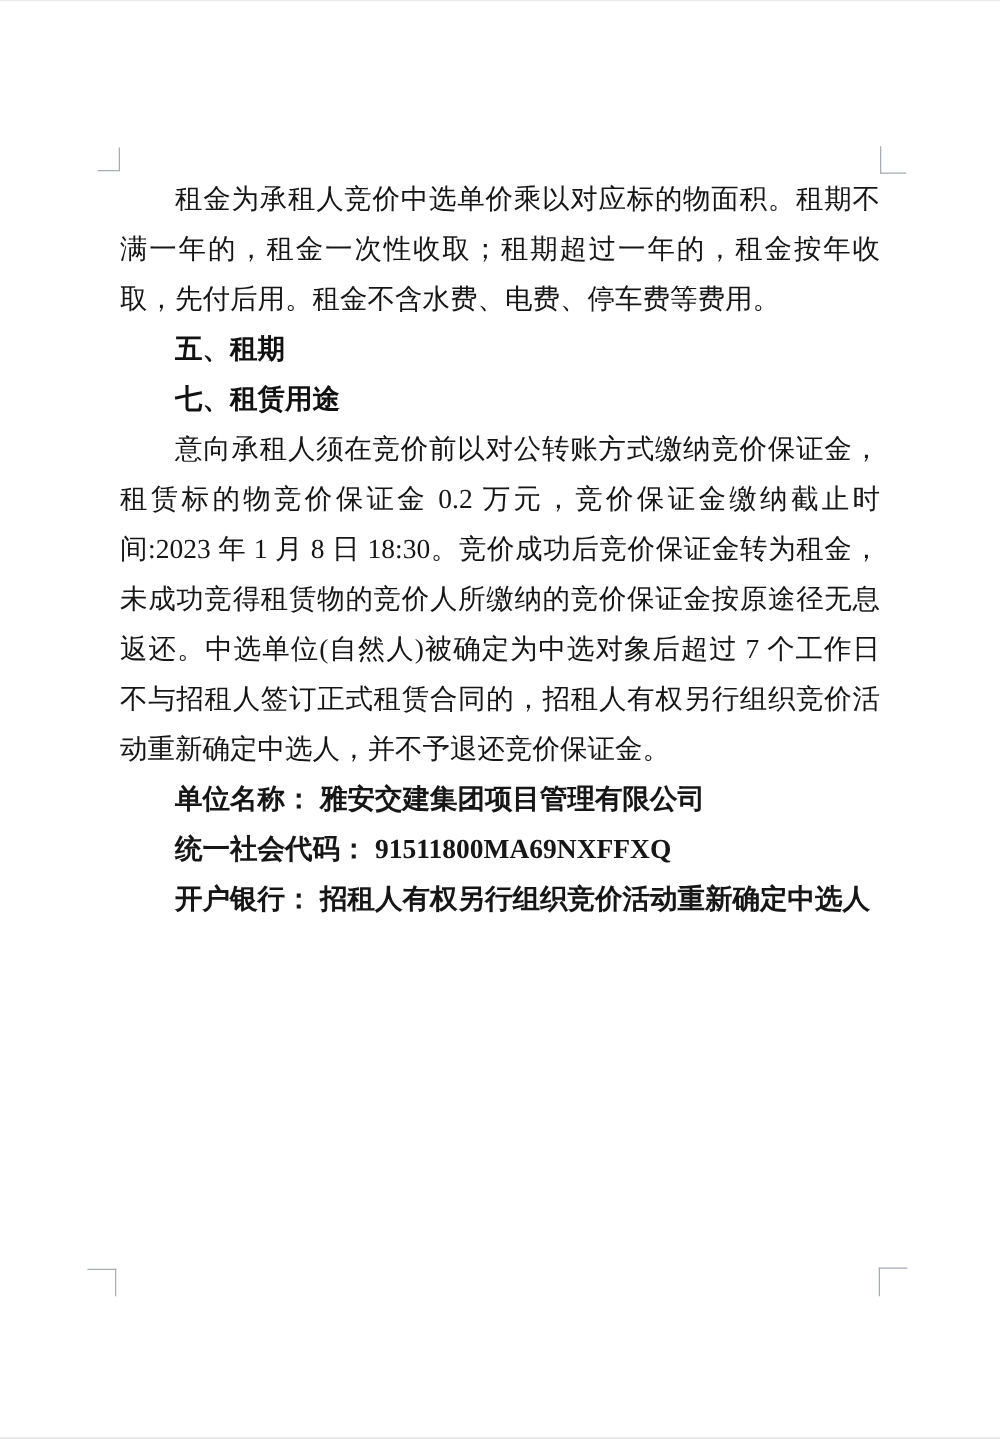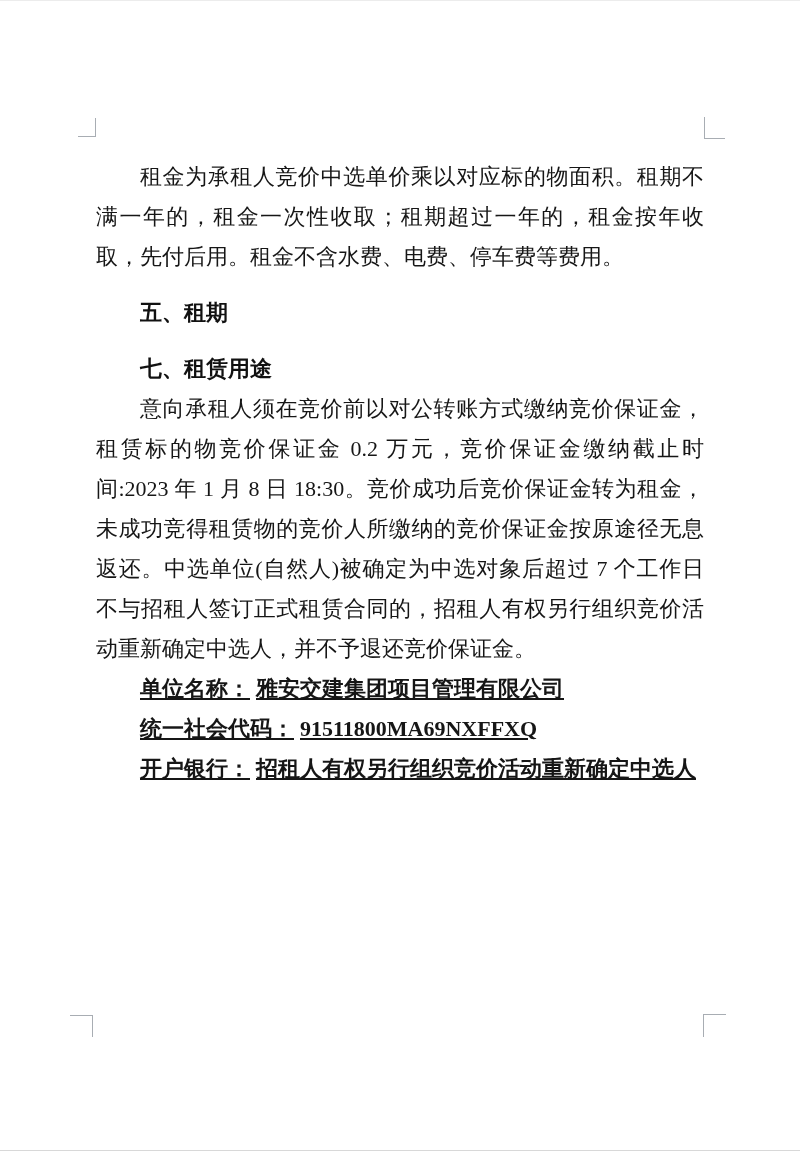--- a/index.html
+++ b/index.html
@@ -10,35 +10,34 @@
     background: #ffffff;
     overflow: hidden;
     border-top: 1px solid #ececec;
     border-bottom: 1px solid #d8d8d8;
     box-sizing: border-box;
     font-family: "Liberation Serif", "DejaVu Serif", serif;
   }
   .text-area {
     position: absolute;
     left: 96px;
-    top: 156px;
+    top: 138px;
     width: 608px;
     color: #161616;
     font-size: 22px;
     line-height: 40px;
     text-align: justify;
   }
   .text-area p { margin: 0; text-indent: 2em; }
   p.heading {
     font-family: "Liberation Sans", "DejaVu Sans", sans-serif;
     font-weight: bold;
     color: #111111;
-    margin-top: 16px;
   }
-  p.info { font-weight: 600; text-decoration: underline; }
+  p.info { font-weight: 600; }
   p.info .info-label { margin-right: 6px; }
   .crop-mark { position: absolute; }
   .crop-mark.tl {
     left: 78px; top: 117px; width: 17px; height: 18px;
     border-right: 1px solid #a8adb3; border-bottom: 1px solid #a8adb3;
   }
   .crop-mark.tr {
     left: 704px; top: 116px; width: 20px; height: 21px;
     border-left: 1px solid #a8adb3; border-bottom: 1px solid #a8adb3;
   }

